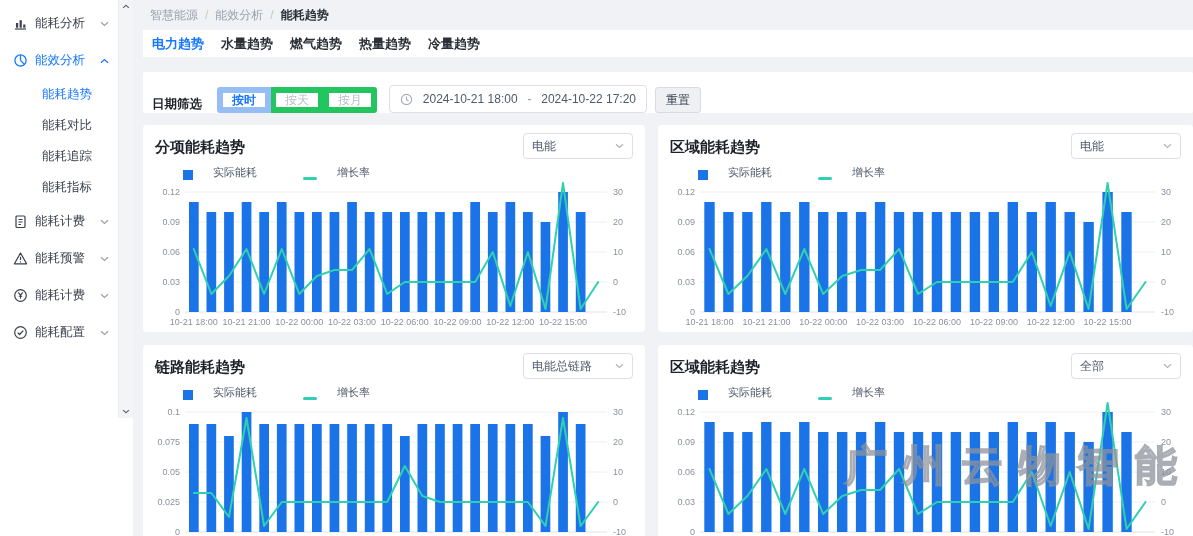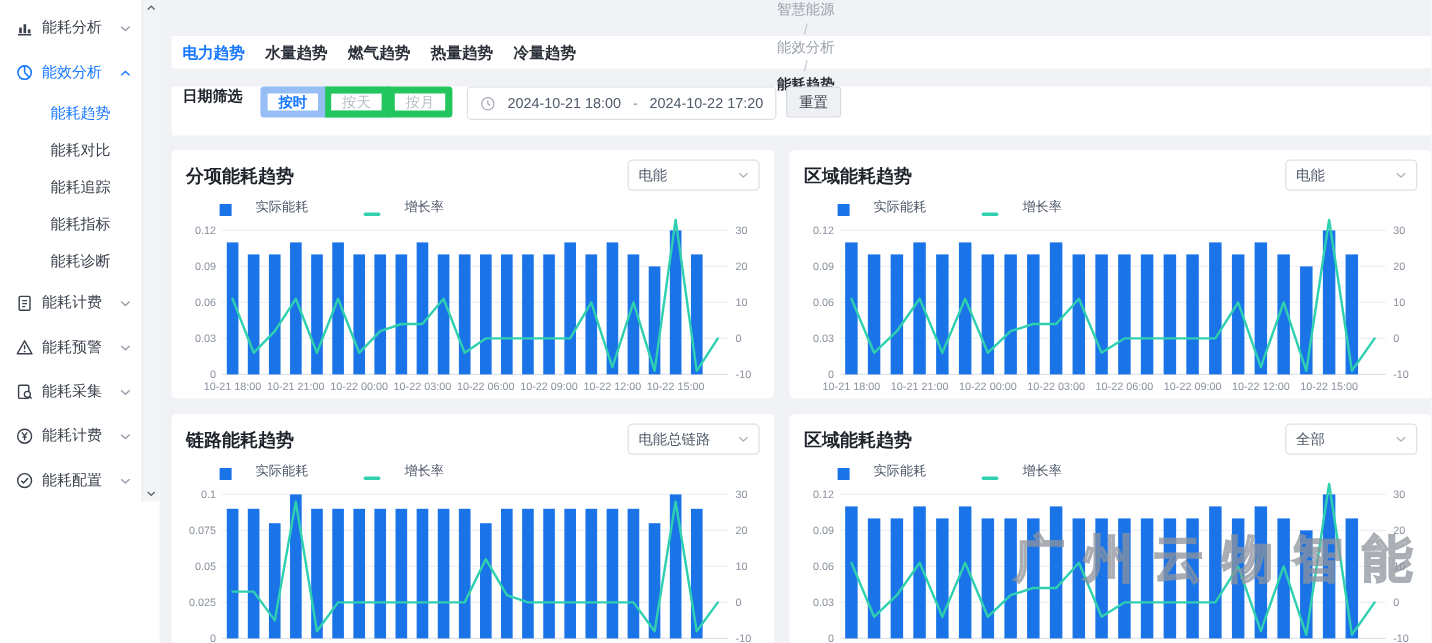--- a/index.html
+++ b/index.html
@@ -19,30 +19,30 @@
               font-size:12.5px; color:#3a404c; cursor:pointer; }
   .side-sub.selected { color:#1677ff; }
 
   .side-scroll { width:15px; height:418px; background:#f3f4f6; border-left:1px solid #ececee;
                  flex:none; display:flex; flex-direction:column; justify-content:space-between;
                  align-items:center; padding:4px 0; }
   .scroll-btn { color:#5f6673; display:flex; cursor:pointer; }
 
   
   .main { flex:1; background:#f0f2f5; padding-left:10px; overflow:hidden; }
-  .breadcrumb { height:30px; display:flex; align-items:center; padding-left:7px; font-size:12px;flex-direction:column; }
+  .breadcrumb { height:30px; display:flex; align-items:center; padding-left:7px; font-size:12px; }
   .bc-link { color:#9aa1ad; cursor:pointer; }
   .bc-sep { margin:0 7px; color:#c2c7cf; }
   .bc-current { color:#2a2f38; font-weight:700; }
 
   .tab-card { background:#fff; height:27px; display:flex; align-items:center; padding-left:9px; }
   .tab { font-size:13px; font-weight:700; color:#2a2f38; margin-right:17px; cursor:pointer; }
   .tab.active { color:#1677ff; }
 
-  .filter-card { background:#fff; height:41px; margin-top:15px; display:flex; align-items:flex-start;
+  .filter-card { background:#fff; height:41px; margin-top:15px; display:flex; align-items:flex-end;
                  padding-left:9px; border-radius:2px; }
   .filter-label { font-size:12.5px; font-weight:700; color:#1d2129; margin-right:15px; }
   .seg-group { display:flex; margin-right:12px; }
   .seg { height:26px; padding:0 9px; display:flex; align-items:center; font-size:12px;
          background:#fff; border:6px solid #22c55e; color:#b9bfc7; cursor:pointer; }
   .seg + .seg { margin-left:-1px; }
   .seg:first-child { border-radius:3px 0 0 3px; }
   .seg:last-child { border-radius:0 3px 3px 0; }
   .seg.active { color:#1677ff; border-color:#97bdf5; font-weight:700; position:relative; z-index:1; }
   .daterange { width:258px; height:28px; border:1px solid #dcdfe6; border-radius:4px; background:#fff;
@@ -112,23 +112,20 @@
     </div>
     <div class="side-sub">
       <span>能耗对比</span>
     </div>
     <div class="side-sub">
       <span>能耗追踪</span>
     </div>
     <div class="side-sub">
       <span>能耗指标</span>
     </div>
-    <div class="side-sub">
-      <span>能耗诊断</span>
-    </div>
     <div class="side-item">
       <span class="icon">
         <svg viewBox="0 0 15 15" width="15" height="15">
             <rect x="3" y="2" width="9" height="11.5" rx="1" fill="none" stroke="currentColor" stroke-width="1.2"></rect>
             <path d="M5.5 5.5h4M5.5 8h4M5.5 10.5h2.5" stroke="currentColor" stroke-width="1.1" fill="none"></path>
           </svg>
       </span>
       <span>能耗计费</span>
       <span class="chev">
         <svg width="9" height="6" viewBox="0 0 9 6">
@@ -138,35 +135,20 @@
     </div>
     <div class="side-item">
       <span class="icon">
         <svg viewBox="0 0 15 15" width="15" height="15">
             <path d="M7.5 2L13.6 12.8H1.4Z" fill="none" stroke="currentColor" stroke-width="1.2" stroke-linejoin="round"></path>
             <path d="M7.5 5.8v3.2" stroke="currentColor" stroke-width="1.2"></path>
             <circle cx="7.5" cy="10.9" r="0.7" fill="currentColor"></circle>
           </svg>
       </span>
       <span>能耗预警</span>
-      <span class="chev">
-        <svg width="9" height="6" viewBox="0 0 9 6">
-            <path d="M1 1.3l3.5 3.2L8 1.3" stroke="currentColor" stroke-width="1.2" fill="none"></path>
-          </svg>
-      </span>
-    </div>
-    <div class="side-item">
-      <span class="icon">
-        <svg viewBox="0 0 15 15" width="15" height="15">
-            <rect x="2.5" y="2" width="8.5" height="11" rx="1" fill="none" stroke="currentColor" stroke-width="1.2"></rect>
-            <circle cx="9.8" cy="9.6" r="2.5" fill="#fff" stroke="currentColor" stroke-width="1.1"></circle>
-            <path d="M11.6 11.4l1.7 1.7" stroke="currentColor" stroke-width="1.2"></path>
-          </svg>
-      </span>
-      <span>能耗采集</span>
       <span class="chev">
         <svg width="9" height="6" viewBox="0 0 9 6">
             <path d="M1 1.3l3.5 3.2L8 1.3" stroke="currentColor" stroke-width="1.2" fill="none"></path>
           </svg>
       </span>
     </div>
     <div class="side-item">
       <span class="icon">
         <svg viewBox="0 0 15 15" width="15" height="15">
             <circle cx="7.5" cy="7.5" r="5.8" fill="none" stroke="currentColor" stroke-width="1.2"></circle>

